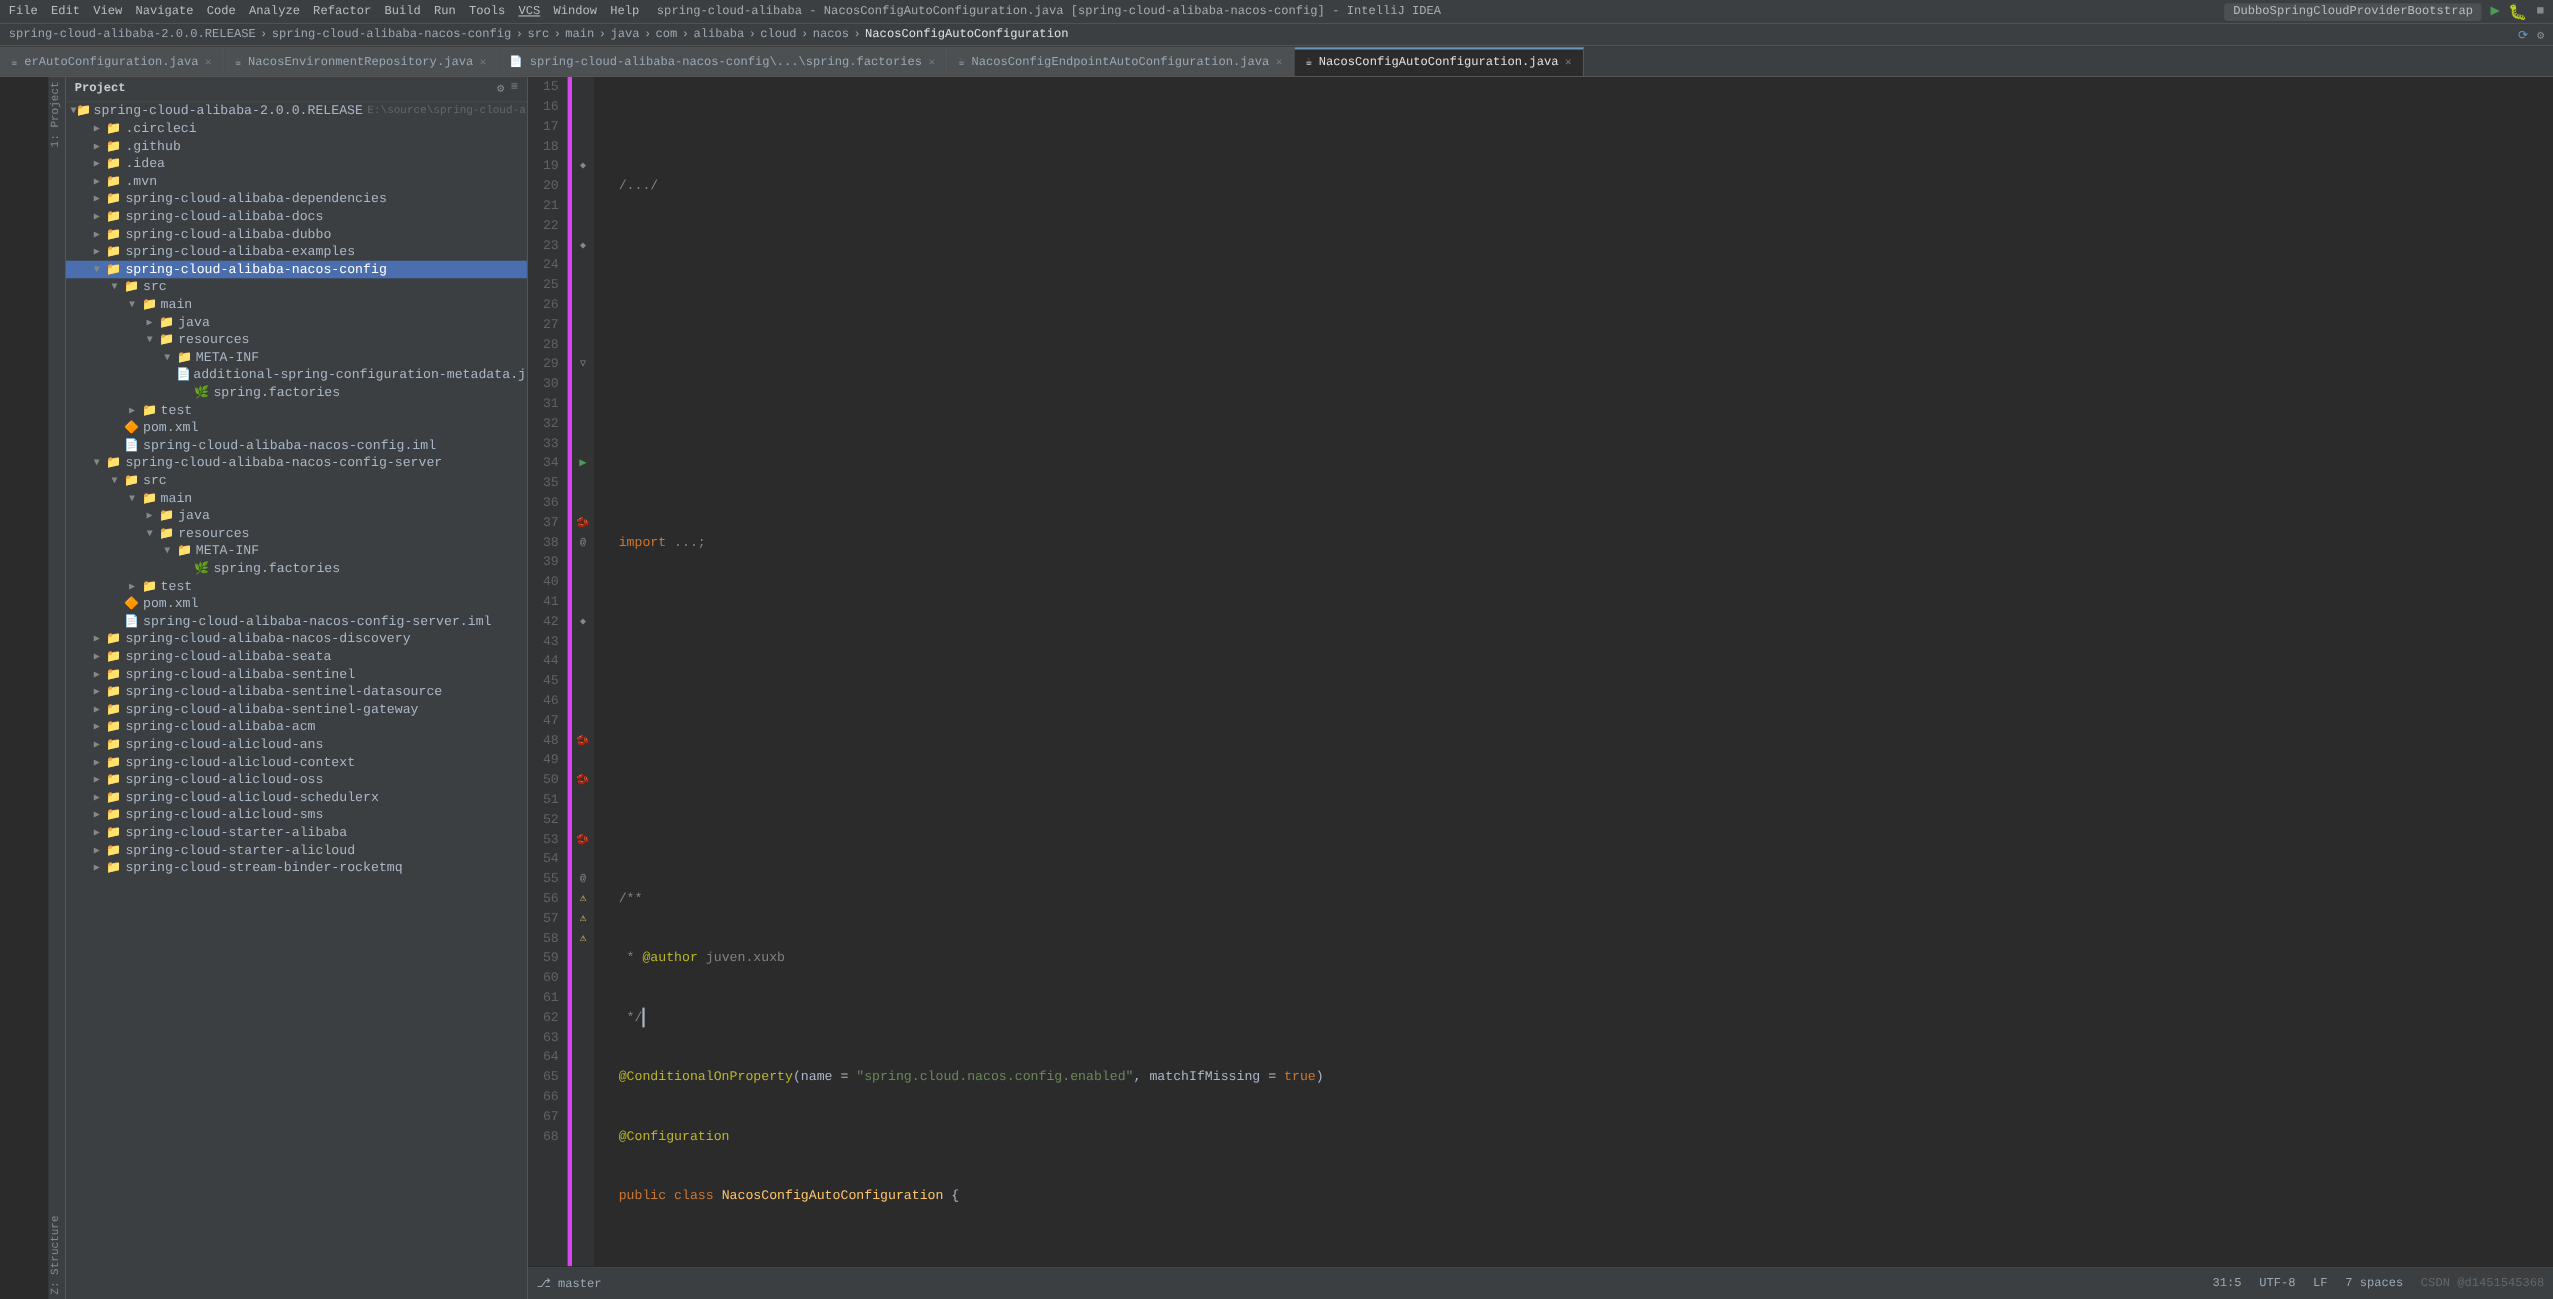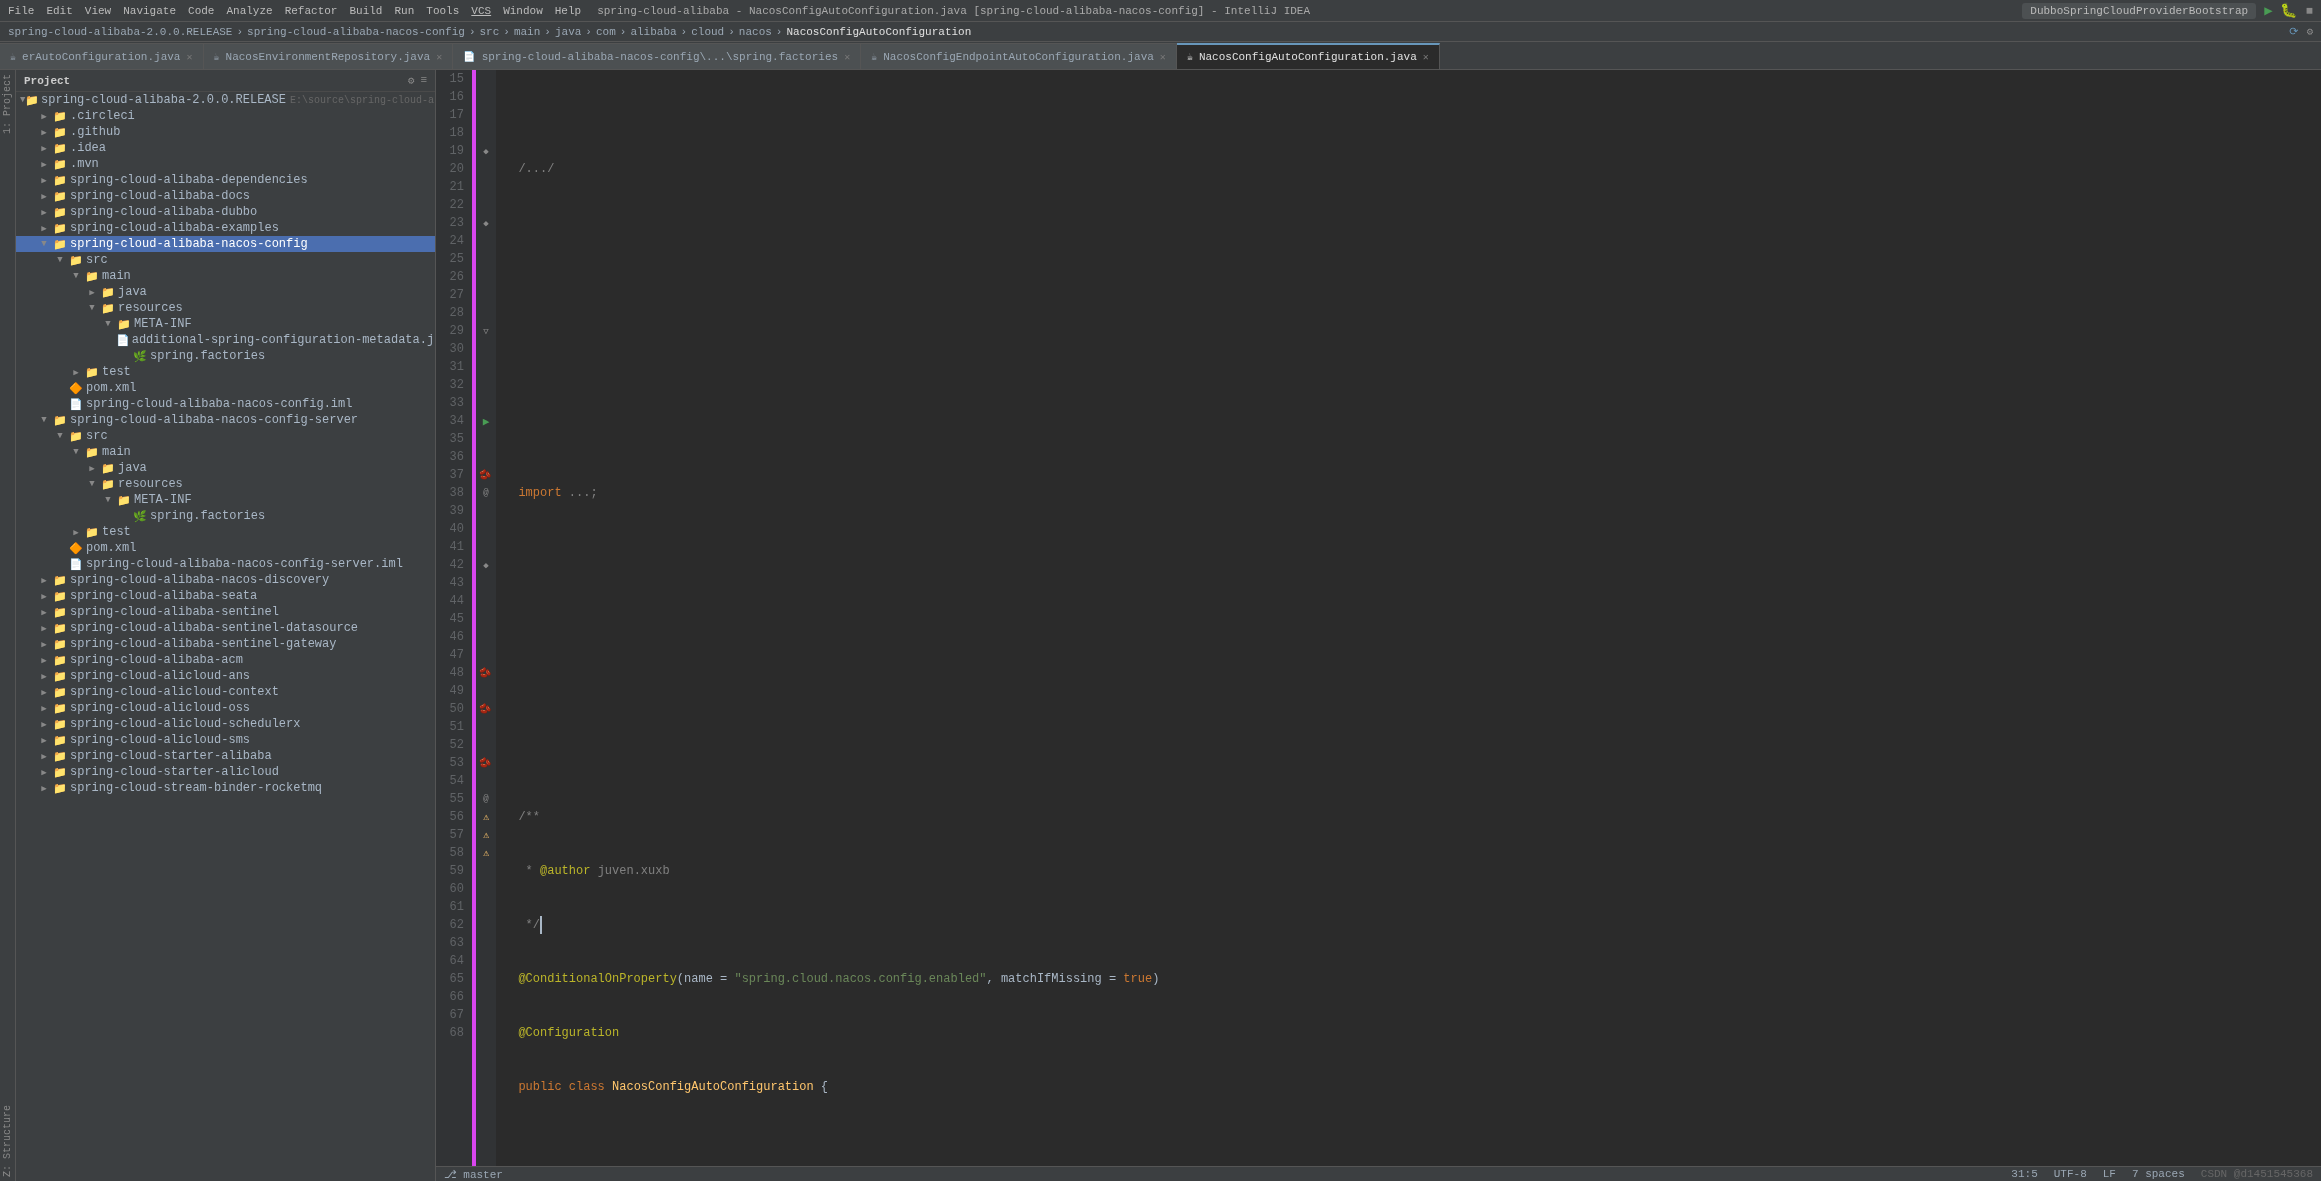--- a/index.html
+++ b/index.html
@@ -84,20 +84,21 @@
       font-size: 10px;
       color: #777;
       cursor: pointer;
     }
     .tab-icon { font-size: 10px; }
 
     
     .main-layout {
       display: flex;
       height: calc(100vh - 70px);
+      margin-left: 44px;
     }
 
     
     .sidebar {
       width: 420px;
       background: #3c3f41;
       border-right: 1px solid #555;
       overflow-y: auto;
       flex-shrink: 0;
       font-size: 12px;
@@ -187,21 +188,21 @@
     
     .kw { color: #cc7832; }
     .str { color: #6a8759; }
     .ann { color: #bbb529; }
     .comment { color: #808080; }
     .cls { color: #ffc66d; }
 
     
     .status-bar {
       background: #3c3f41;
-      height: 15px;
+      height: 30px;
       display: flex;
       align-items: center;
       padding: 0 8px;
       font-size: 11px;
       color: #9aa7b4;
       border-top: 1px solid #555;
       justify-content: flex-end;
       gap: 16px;
     }
 

